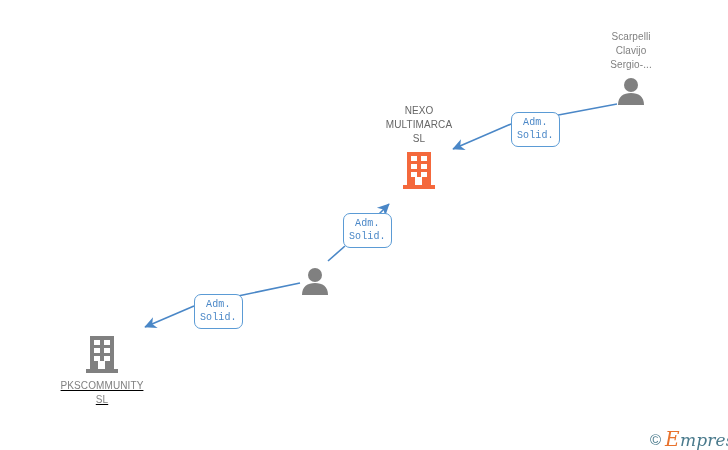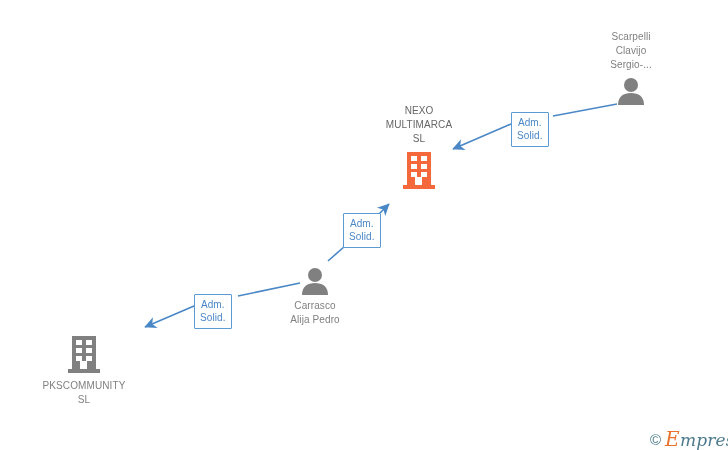--- a/index.html
+++ b/index.html
@@ -51,29 +51,30 @@
     font-weight: normal;
     color: #666666;
   }
   .node.label-above .node-label { margin-bottom: 5px; }
   .node.label-below .node-label { margin-top: 4px; }
 
   .edge-badge {
     position: absolute;
     box-sizing: border-box;
     border: 1px solid #5b9bd5;
-    border-radius: 1px;
+    border-radius: 7px;
     background: #ffffff;
     color: #4a87c7;
     font-size: 10px;
     line-height: 13px;
     text-align: center;
     padding: 3px 5px 4px 5px;
     white-space: pre-line;
     letter-spacing: 0.1px;
+    font-family: Liberation Mono, monospace;
   }
   .watermark {
     position: absolute;
     display: flex;
     align-items: center;
     gap: 4px;
     font-size: 17px;
     color: #4a7a8c;
   }
   .watermark .wm-c {
@@ -151,25 +152,23 @@
     </span>
   </div>
 
   <div class="node label-below" style="left:315px; top:267px;">
     <span class="node-icon">
       <svg width="30" height="28" viewBox="0 0 30 28" xmlns="http://www.w3.org/2000/svg">
         <circle cx="15" cy="8" r="7" fill="#808080"></circle>
         <path d="M2,28 C2,19.5 7.5,16 15,16 C22.5,16 28,19.5 28,28 Z" fill="#808080"></path>
       </svg>
     </span>
-    <span class="node-label">Carrasco
-Alija Pedro</span>
   </div>
 
-  <div class="node label-below" style="left:84px; top:335px;">
+  <div class="node label-below" style="left:102px; top:335px;text-decoration:underline;">
     <span class="node-icon">
       <svg width="34" height="40" viewBox="0 0 34 40" xmlns="http://www.w3.org/2000/svg">
         <rect x="5" y="1" width="24" height="33" fill="#808080"></rect>
         <rect x="1" y="34" width="32" height="4" fill="#808080"></rect>
         <rect x="9" y="5" width="6" height="5" fill="#ffffff"></rect>
         <rect x="19" y="5" width="6" height="5" fill="#ffffff"></rect>
         <rect x="9" y="13" width="6" height="5" fill="#ffffff"></rect>
         <rect x="19" y="13" width="6" height="5" fill="#ffffff"></rect>
         <rect x="9" y="21" width="6" height="5" fill="#ffffff"></rect>
         <rect x="19" y="21" width="6" height="5" fill="#ffffff"></rect>

